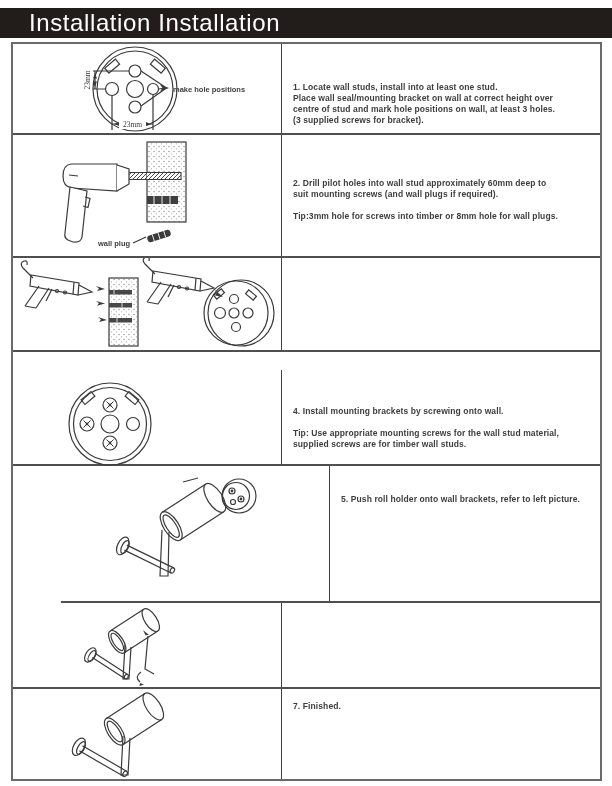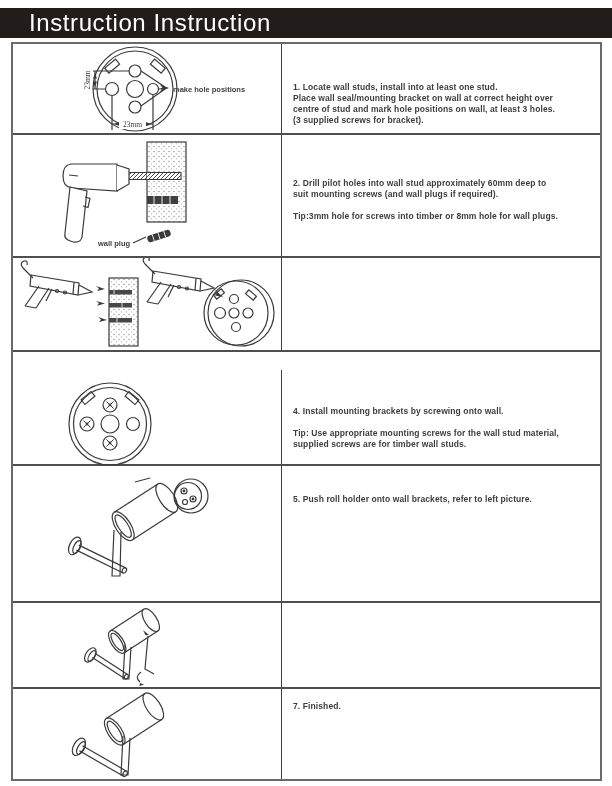--- a/index.html
+++ b/index.html
@@ -13,35 +13,35 @@
           border:2px solid #6a6a6a;box-sizing:border-box;display:flex;flex-direction:column;}
   .row{display:flex;box-sizing:border-box;border-bottom:2px solid #4f4f4f;}
   .row:last-child{border-bottom:none;}
   .fig{width:269px;box-sizing:border-box;border-right:1.5px solid #3f3f3f;position:relative;}
   .fig svg{display:block;}
   .txt{flex:1;box-sizing:border-box;padding-left:11px;padding-right:8px;}
   .txt p{margin:0;font-size:8.5px;line-height:11px;font-weight:bold;color:#3d3d3d;
          white-space:pre-line;letter-spacing:.1px;}
   .txt p.tip{margin-top:11px;}
   .r1{height:91px;} .r2{height:123px;} .r3{height:94px;} .r4{height:96px;margin-top:18px;}
-  .r5{height:152px;} .r6{height:86px;} .r7{height:90px;}
+  .r5{height:152px;margin-left:48px;} .r6{height:86px;} .r7{height:90px;}
   .r1 .txt{padding-top:38px;} .r2 .txt{padding-top:43px;} .r3 .txt{padding-top:44px;}
   .r4 .txt{padding-top:36px;} .r5 .txt{padding-top:28px;} .r6 .txt{padding-top:22px;}
   .r7 .txt{padding-top:12px;}
   .lab{font-family:"Liberation Sans",sans-serif;font-size:7.5px;font-weight:bold;fill:#3d3d3d;}
   .dim{font-family:"Liberation Serif",serif;font-size:7.5px;fill:#3d3d3d;}
   svg .ln{fill:none;stroke:#3a3a3a;stroke-width:1.2;}
 </style>
 </head>
 <body>
 
 <div class="page">
 
   <div class="banner">
-    <h1>Instruction Instruction</h1>
+    <h1>Installation Installation</h1>
   </div>
 
   <div class="itable">
 
     <div class="row r1">
       <div class="fig">
         <svg width="267" height="89" viewBox="0 0 267 89">
           <g class="ln">
             <circle cx="122" cy="45" r="42"></circle>
               <circle cx="122" cy="45" r="38"></circle>

